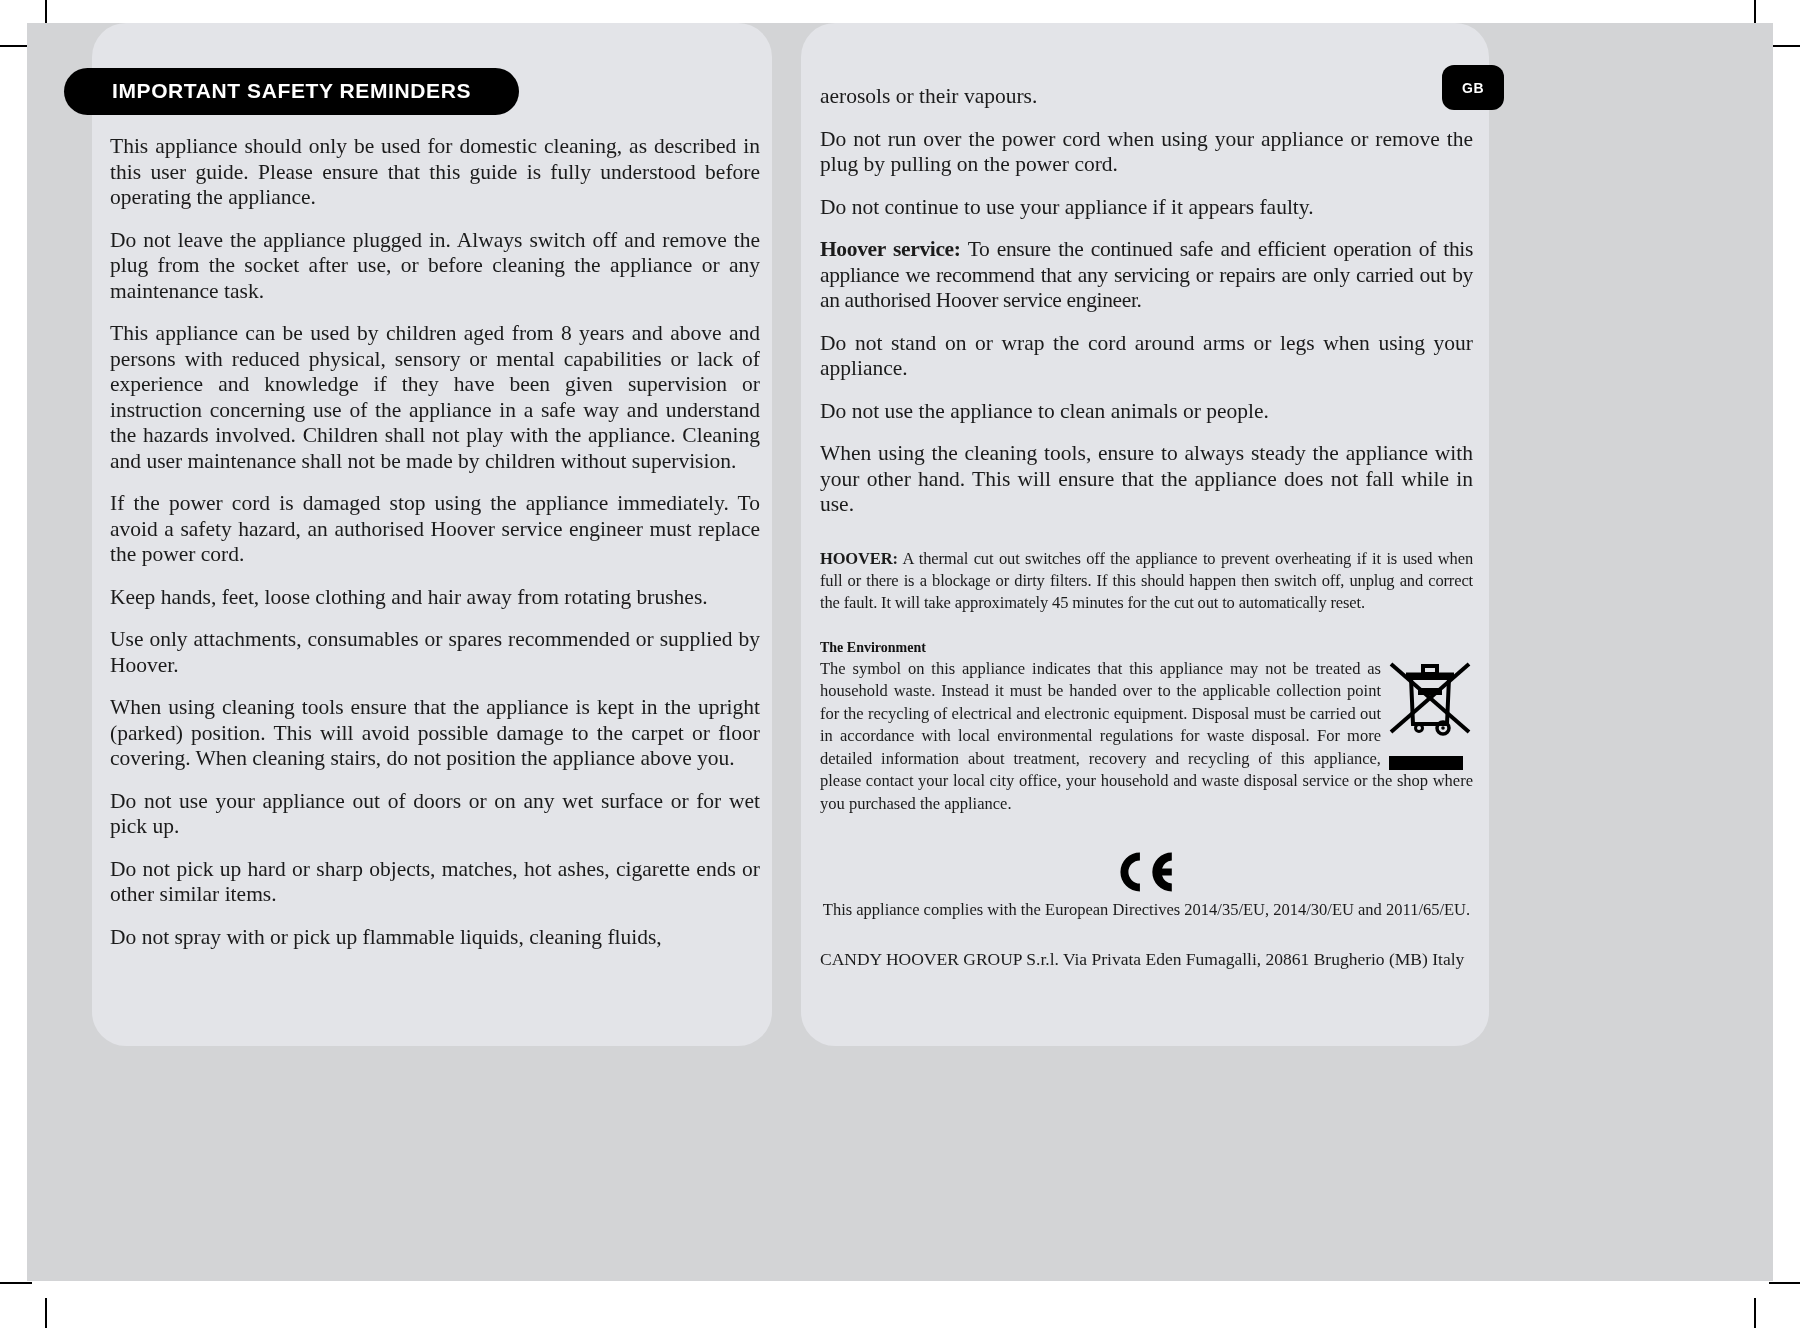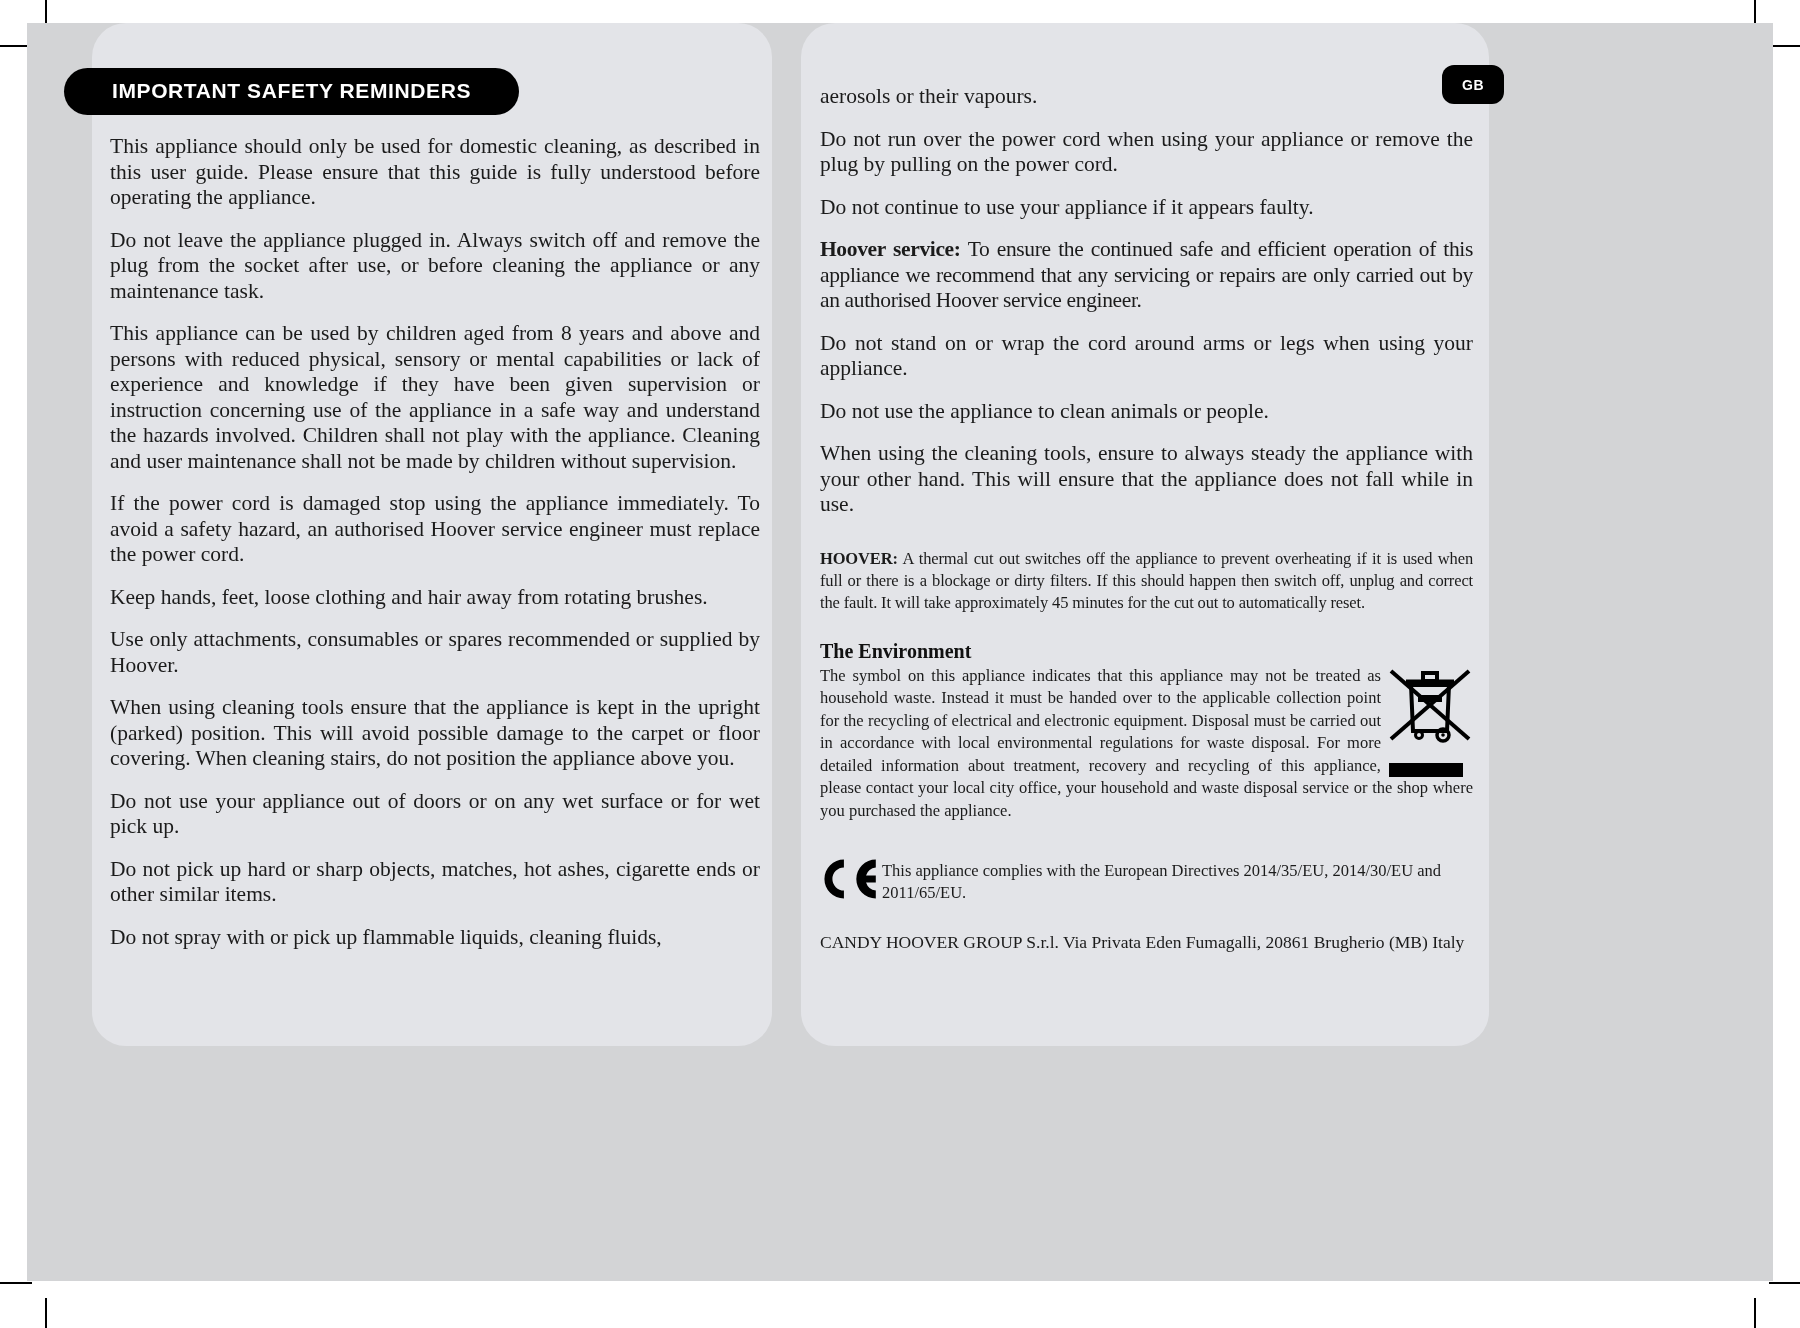--- a/index.html
+++ b/index.html
@@ -75,21 +75,21 @@
     letter-spacing: 0.6px;
     white-space: nowrap;
   }
 
   
   .lang-badge {
     position: absolute;
     left: 1442px;
     top: 65px;
     width: 62px;
-    height: 39px;
+    height: 45px;
     background: #000000;
     border-radius: 12px;
     display: flex;
     align-items: center;
     justify-content: center;
   }
   .lang-badge-text {
     color: #ffffff;
     font-size: 14px;
     font-weight: bold;
@@ -142,21 +142,21 @@
     font-size: 16.5px;
     line-height: 22px;
     color: #1b1b1b;
     text-align: justify;
   }
   p.small.tight { letter-spacing: -0.15px; }
 
   
   .env-head {
     margin: 26px 0 2px 0;
-    font-size: 20px;
+    font-size: 14px;
     font-weight: bold;
     color: #111111;
   }
   .env-body {
     position: relative;
     font-size: 16.5px;
     line-height: 22.5px;
     color: #1b1b1b;
     text-align: justify;
   }
@@ -170,22 +170,23 @@
   .weee-bar {
     width: 74px;
     height: 14px;
     background: #000000;
     margin-top: 4px;
   }
 
   
   .ce-block {
     display: flex;
-    align-items: flex-end;
+    align-items: center;
     margin-top: 30px;
+    flex-direction: column;
   }
   .ce-mark {
     width: 62px;
     min-width: 62px;
     height: 50px;
     margin-top: 2px;
   }
   .ce-text {
     font-size: 16.5px;
     line-height: 22px;

